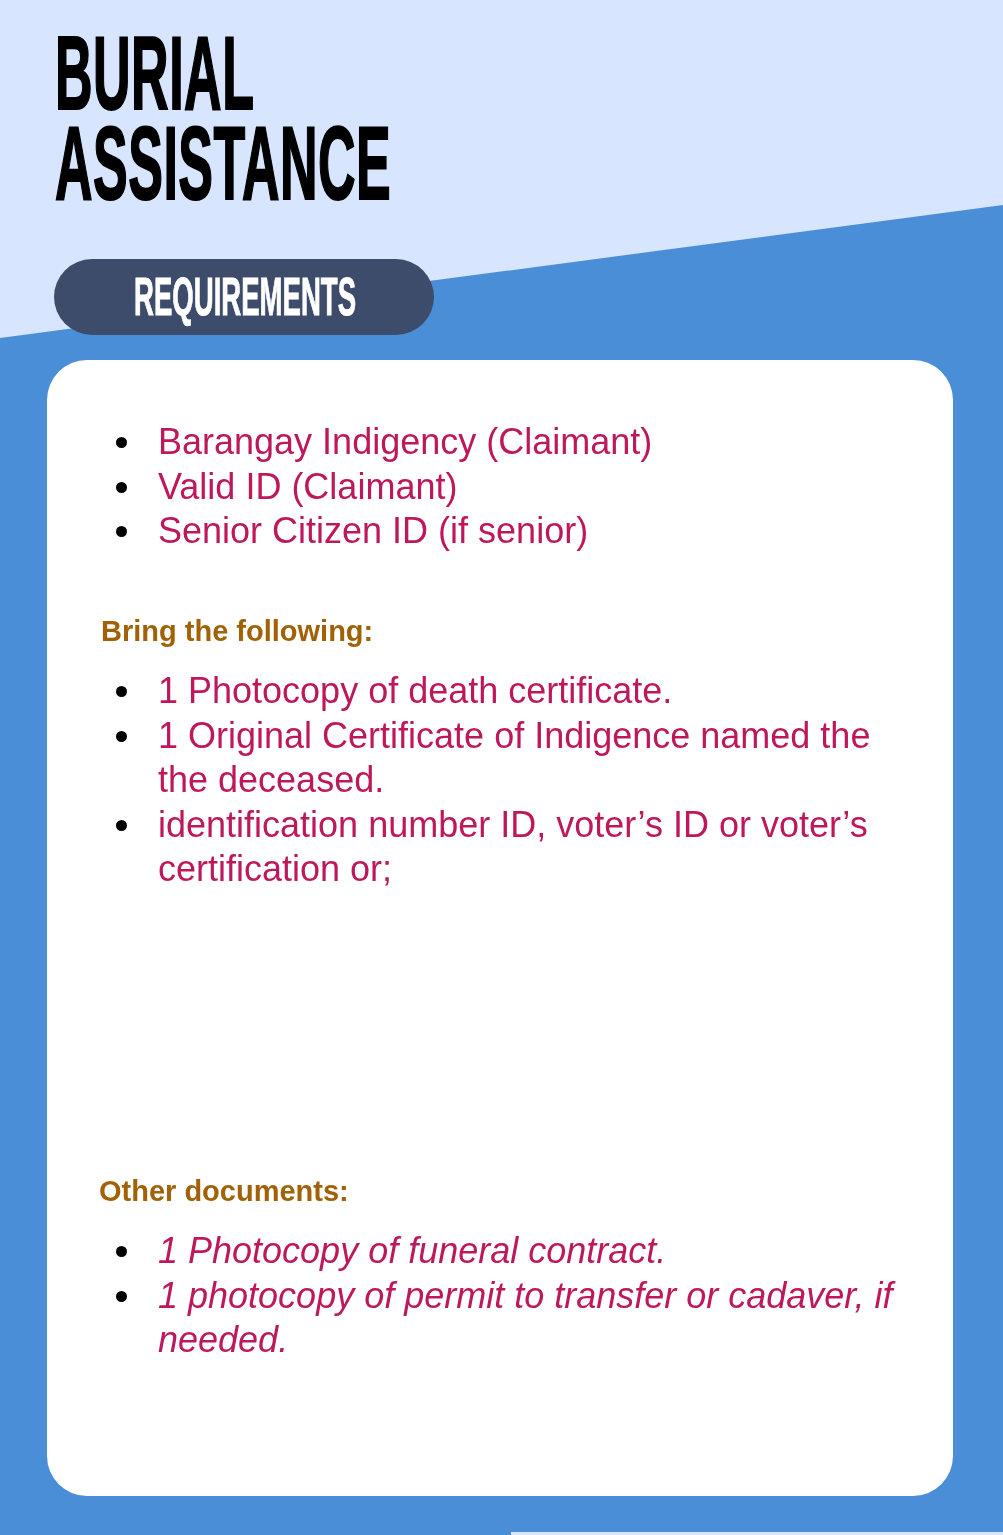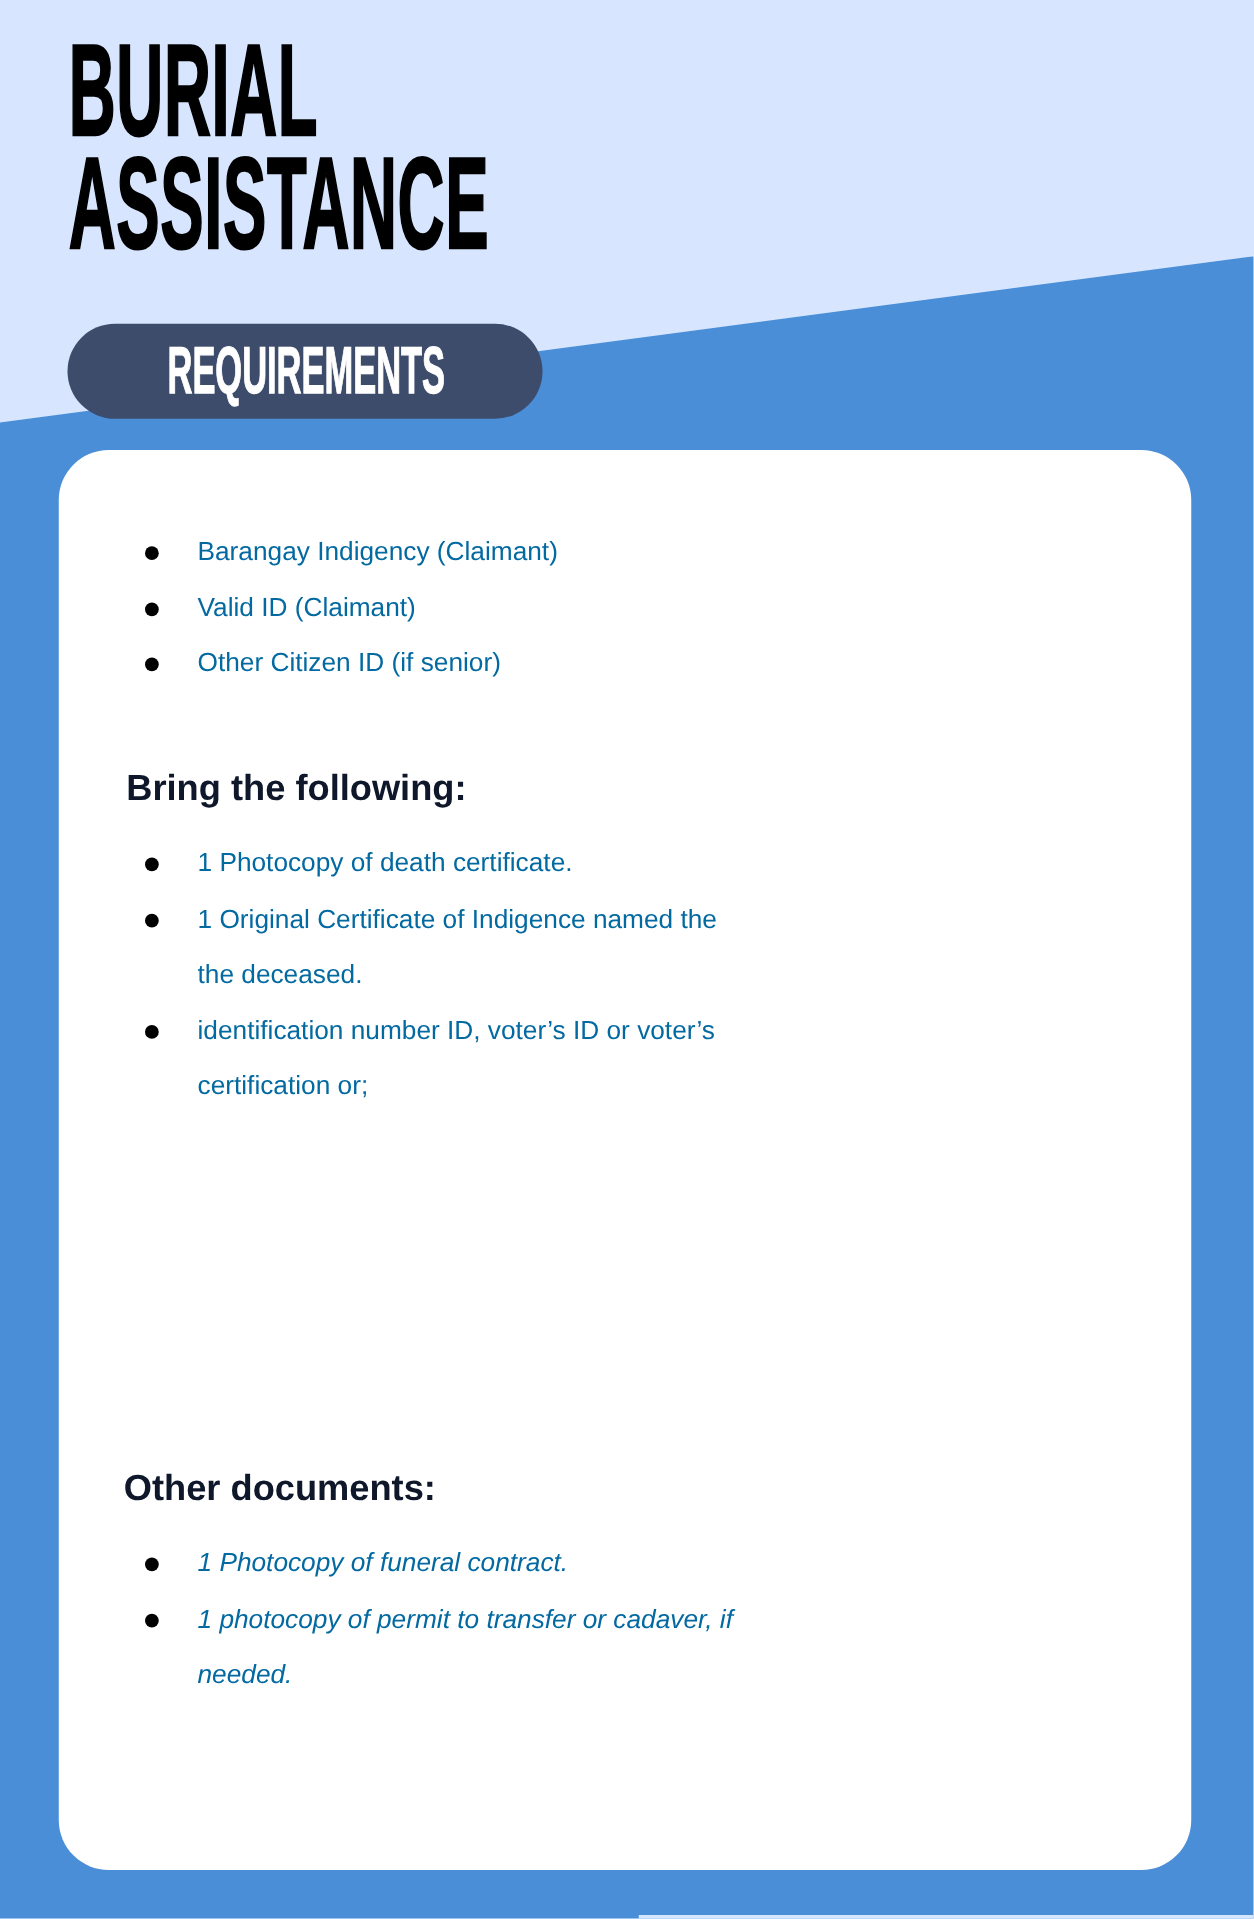--- a/index.html
+++ b/index.html
@@ -37,24 +37,24 @@
     transform: scaleX(0.52); transform-origin: 54px 0;
     white-space: nowrap; -webkit-text-stroke: 1px #fff;
     padding-left: 104px;
   }
   .card {
     position: absolute; left: 47px; top: 360px; width: 906px; height: 1136px;
     background: #fff; border-radius: 40px;
   }
   .section-heading {
     position: absolute; margin: 0; font-weight: 700; font-size: 29px;
-    color: #0f172a; line-height: 44px; white-space: nowrap;
+    color: #a16207; line-height: 44px; white-space: nowrap;
   }
   ul.req-list { position: absolute; margin: 0; padding: 0; list-style: none; }
-  ul.req-list li { position: relative; padding-left: 111px; font-size: 21px; line-height: 44.5px; color: #0369a1; }
+  ul.req-list li { position: relative; padding-left: 111px; font-size: 36px; line-height: 44.5px; color: #be185d; }
   ul.req-list li .bullet {
     position: absolute; left: 69px; top: 17px; width: 11px; height: 11px; border-radius: 50%; background: #000;
   }
   ul.req-list li .line { display: block; white-space: nowrap; }
 </style>
 </head>
 <body>
 
 <div class="bg-blue"></div>
 <div class="bottom-strip"></div>
@@ -73,21 +73,21 @@
     <li>
         <span class="bullet"></span>
         <span class="line">Barangay Indigency (Claimant)</span>
       </li>
     <li>
         <span class="bullet"></span>
         <span class="line">Valid ID (Claimant)</span>
       </li>
     <li>
         <span class="bullet"></span>
-        <span class="line">Other Citizen ID (if senior)</span>
+        <span class="line">Senior Citizen ID (if senior)</span>
       </li>
   </ul>
 
   <h2 class="section-heading" style="left:54px; top:249px;">Bring the following:</h2>
 
   <ul class="req-list" style="left:0; top:309px; width:948px;">
     <li>
         <span class="bullet"></span>
         <span class="line">1 Photocopy of death certificate.</span>
       </li>

